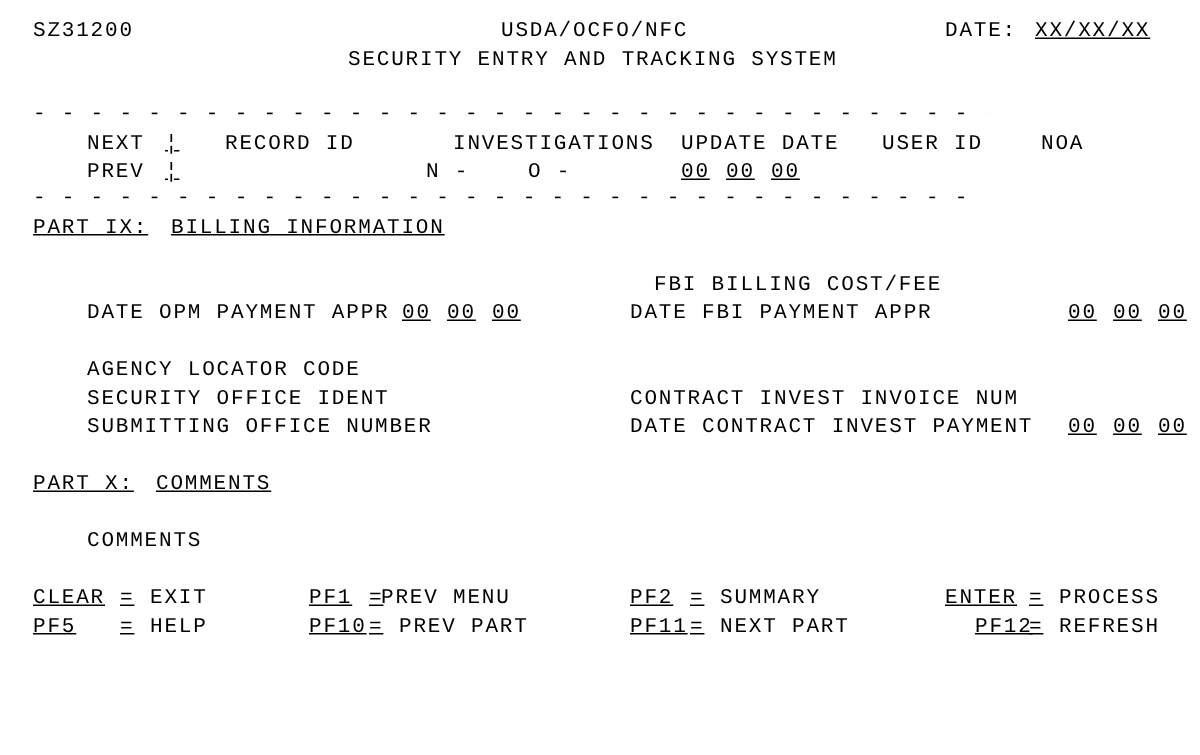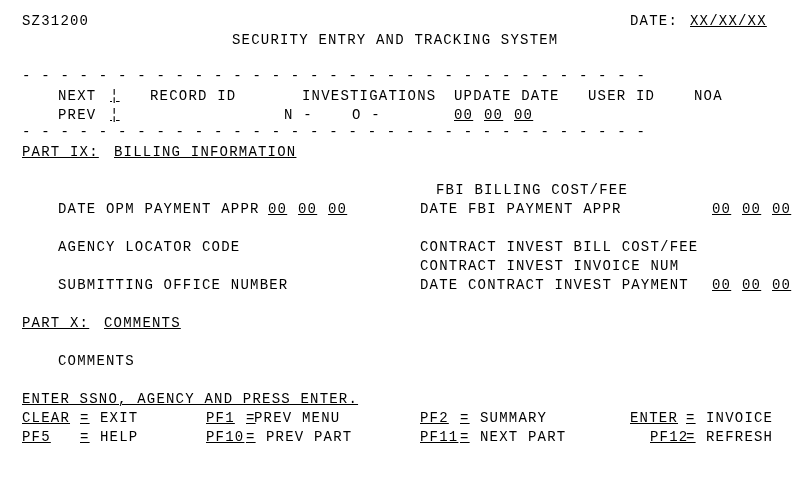--- a/index.html
+++ b/index.html
@@ -36,20 +36,21 @@
     position:absolute;left:0;top:-4px;letter-spacing:1.2px;
   }
 </style>
 </head>
 <body>
 
 <div class="screen">
 
   <div class="row">
     <span class="at" style="left:0">SZ31200</span>
+    <span class="at" style="left:312px">USDA/OCFO/NFC</span>
     <span class="at" style="left:608px">DATE:</span>
     <span class="at u" style="left:668px">XX/XX/XX</span>
   </div>
 
   <div class="row">
     <span class="at" style="left:210px">SECURITY ENTRY AND TRACKING SYSTEM</span>
   </div>
   <div class="row"></div>
 
 
@@ -95,23 +96,23 @@
     <span class="at u" style="left:306px">00</span>
     <span class="at" style="left:398px">DATE FBI PAYMENT APPR</span>
     <span class="at u" style="left:690px">00</span>
     <span class="at u" style="left:720px">00</span>
     <span class="at u" style="left:750px">00</span>
   </div>
   <div class="row"></div>
 
   <div class="row">
     <span class="at" style="left:36px">AGENCY LOCATOR CODE</span>
-    <span class="at" style="left:398px">CONTRACT INVEST BILL COST/FEE</span>
   </div>
   <div class="row">
+    <span class="at" style="left:36px">SECURITY OFFICE IDENT</span>
     <span class="at" style="left:398px">CONTRACT INVEST INVOICE NUM</span>
   </div>
   <div class="row">
     <span class="at" style="left:36px">SUBMITTING OFFICE NUMBER</span>
     <span class="at" style="left:398px">DATE CONTRACT INVEST PAYMENT</span>
     <span class="at u" style="left:690px">00</span>
     <span class="at u" style="left:720px">00</span>
     <span class="at u" style="left:750px">00</span>
   </div>
   <div class="row"></div>
@@ -122,38 +123,35 @@
     </span>
     <span class="at u" style="left:82px">COMMENTS</span>
   </div>
   <div class="row"></div>
   <div class="row">
     <span class="at" style="left:36px">COMMENTS</span>
   </div>
   <div class="row"></div>
 
   <div class="row">
-    <span class="at u" style="left:0">ENTER SSNO, AGENCY AND PRESS ENTER.</span>
-  </div>
-  <div class="row">
     <span class="at u" style="left:0">CLEAR</span>
     <span class="at u" style="left:58px">=</span>
     <span class="at" style="left:78px">EXIT</span>
 
     <span class="at u" style="left:184px">PF1</span>
     <span class="at u" style="left:224px">=</span>
     <span class="at" style="left:232px">PREV MENU</span>
 
     <span class="at u" style="left:398px">PF2</span>
     <span class="at u" style="left:438px">=</span>
     <span class="at" style="left:458px">SUMMARY</span>
 
     <span class="at u" style="left:608px">ENTER</span>
     <span class="at u" style="left:664px">=</span>
-    <span class="at" style="left:684px">INVOICE</span>
+    <span class="at" style="left:684px">PROCESS</span>
   </div>
   <div class="row">
     <span class="at u" style="left:0">PF5</span>
     <span class="at u" style="left:58px">=</span>
     <span class="at" style="left:78px">HELP</span>
 
     <span class="at u" style="left:184px">PF10</span>
     <span class="at u" style="left:224px">=</span>
     <span class="at" style="left:244px">PREV PART</span>
 

